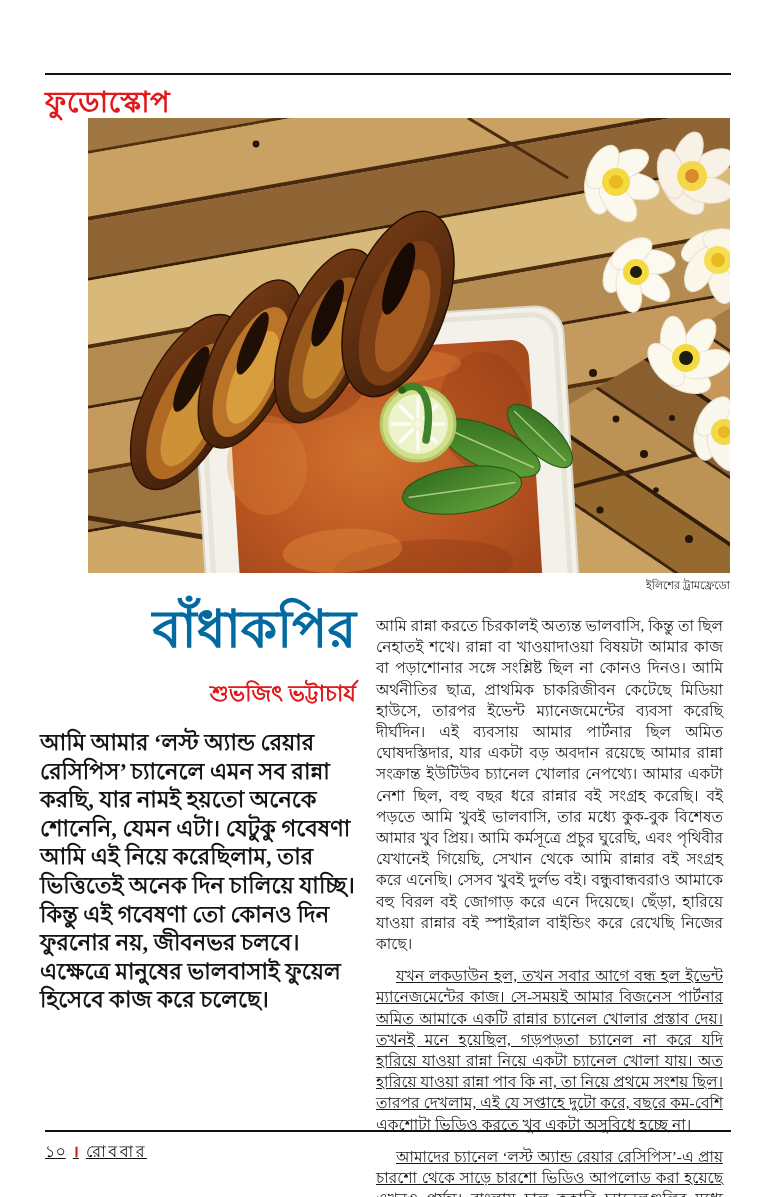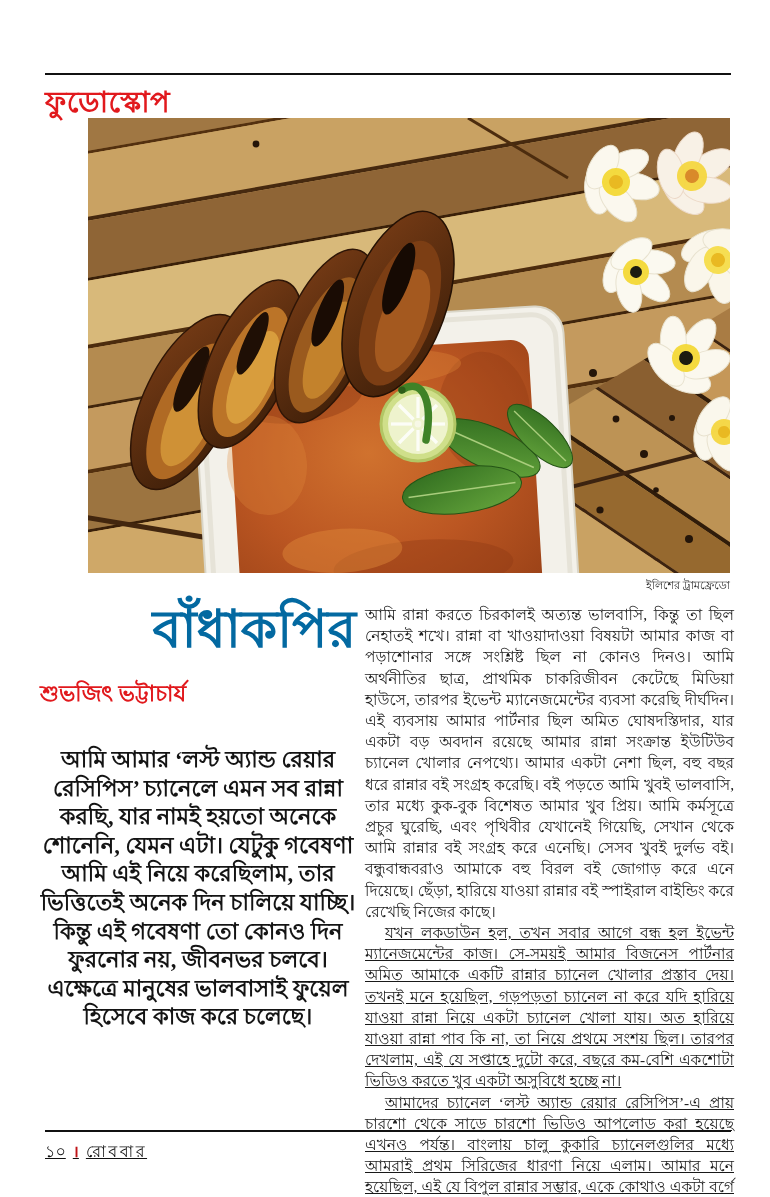--- a/index.html
+++ b/index.html
@@ -17,30 +17,30 @@
   .photo{position:absolute;left:88px;top:118px;width:642px;height:455px;}
   .caption{
     position:absolute;left:400px;top:577px;width:330px;text-align:right;
     font-size:11px;color:#222;
   }
   .left-col{position:absolute;left:40px;top:594px;width:316px;}
   .headline{
     text-align:right;font-size:52px;line-height:72px;font-weight:700;color:#0369a1;
     letter-spacing:0px;
   }
-  .byline{margin-top:10px;font-size:22px;font-weight:700;color:#e1191d;}
+  .byline{margin-top:10px;text-align:right;font-size:22px;font-weight:700;color:#e1191d;}
   .lede{
-    margin-top:33px;text-align:center;font-size:22.5px;line-height:28.6px;
+    margin-top:16px;text-align:left;font-size:22.5px;line-height:28.6px;
     font-weight:600;color:#141414;
   }
   .body-col{
     position:absolute;left:365px;top:604px;width:369px;
     font-size:15.4px;line-height:21.2px;text-align:justify;color:#191919;
   }
-  .body-col p{margin:0;padding:0;}
+  .body-col p{margin:11px;padding:0;}
   .body-col p.indent{text-indent:20px;text-decoration:underline;}
   .footer{position:absolute;left:45px;top:1139px;font-size:16px;color:#111;text-decoration:underline;}
   .footer .sep{color:#c01418;padding:0 7px;font-weight:700;}
   .footer .label{letter-spacing:2.5px;}
 </style>
 </head>
 <body>
 
 <div class="page">
 

